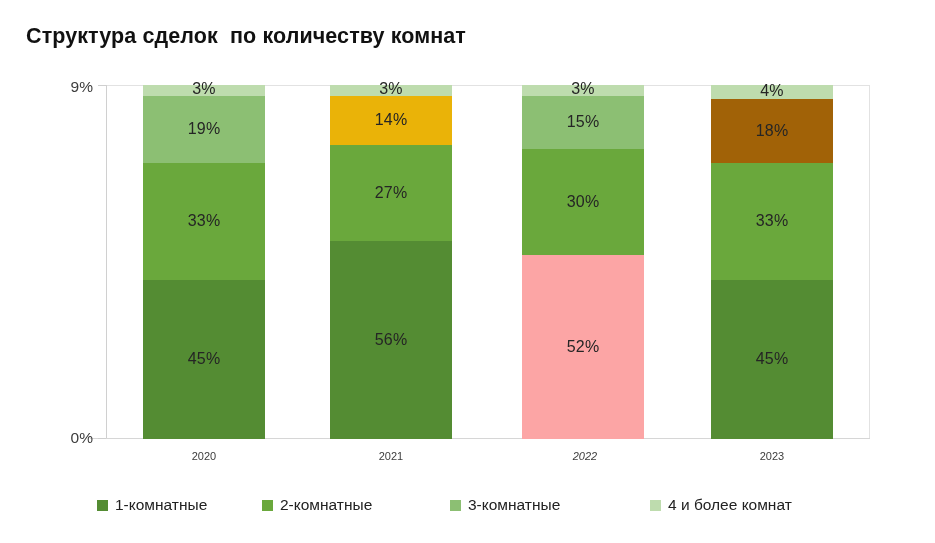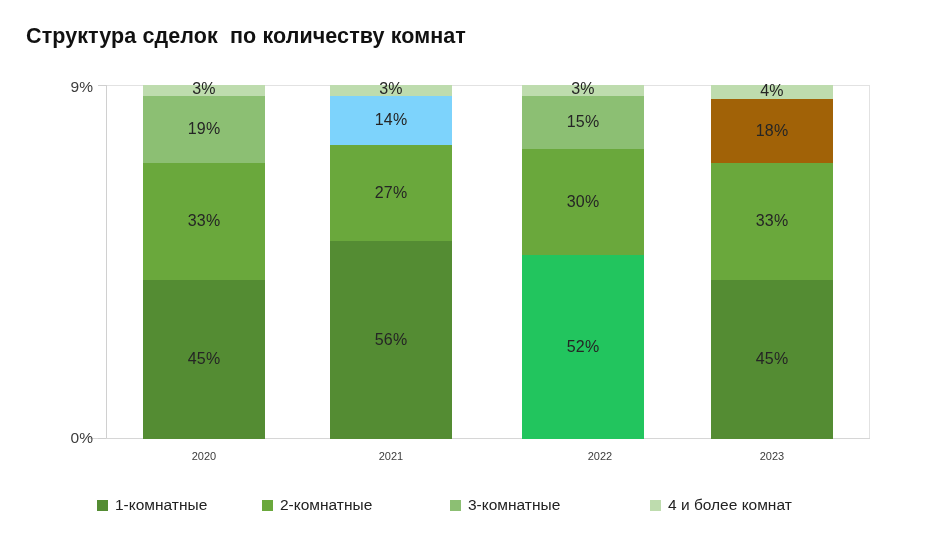--- a/index.html
+++ b/index.html
@@ -194,21 +194,21 @@
           <div class="seg" style="height: 45%; background: rgb(84, 140, 51);">
             <span class="seg-label">45%</span>
           </div>
         </div>
       </div>
       <div class="bar-group" style="left: 224px; width: 122px;">
         <div class="bar-stack">
           <div class="seg tiny" style="height: 3%; background: rgb(190, 220, 174);">
             <span class="seg-label">3%</span>
           </div>
-          <div class="seg" style="height: 14%; background: #7dd3fc;">
+          <div class="seg" style="height: 14%; background: #eab308;">
             <span class="seg-label">14%</span>
           </div>
           <div class="seg" style="height: 27%; background: rgb(106, 168, 60);">
             <span class="seg-label">27%</span>
           </div>
           <div class="seg" style="height: 56%; background: rgb(84, 140, 51);">
             <span class="seg-label">56%</span>
           </div>
         </div>
       </div>
@@ -216,21 +216,21 @@
         <div class="bar-stack">
           <div class="seg tiny" style="height: 3%; background: rgb(190, 220, 174);">
             <span class="seg-label">3%</span>
           </div>
           <div class="seg" style="height: 15%; background: rgb(140, 191, 115);">
             <span class="seg-label">15%</span>
           </div>
           <div class="seg" style="height: 30%; background: rgb(106, 168, 60);">
             <span class="seg-label">30%</span>
           </div>
-          <div class="seg" style="height: 52%; background: #22c55e;">
+          <div class="seg" style="height: 52%; background: #fca5a5;">
             <span class="seg-label">52%</span>
           </div>
         </div>
       </div>
       <div class="bar-group" style="left: 605px; width: 122px;">
         <div class="bar-stack">
           <div class="seg tiny" style="height: 4%; background: rgb(190, 220, 174);">
             <span class="seg-label">4%</span>
           </div>
           <div class="seg" style="height: 18%; background: #a16207;">
@@ -242,21 +242,21 @@
           <div class="seg" style="height: 45%; background: rgb(84, 140, 51);">
             <span class="seg-label">45%</span>
           </div>
         </div>
       </div>
     </div>
 
   <div id="xlabels">
       <div class="xlabel" style="left: 154px; width: 100px;">2020</div>
       <div class="xlabel" style="left: 341px; width: 100px;">2021</div>
-      <div class="xlabel" style="left: 550px; width: 100px;">2022</div>
+      <div class="xlabel" style="left: 535px; width: 100px; font-style: italic;">2022</div>
       <div class="xlabel" style="left: 722px; width: 100px;">2023</div>
     </div>
 
   <div class="legend" id="legend">
       <div class="legend-item" style="left: 86px; padding-left: 11px;">
         <span class="legend-swatch" style="background: rgb(84, 140, 51);"></span>
         <span class="legend-text">1-комнатные</span>
       </div>
       <div class="legend-item" style="left: 262px;">
         <span class="legend-swatch" style="background: rgb(106, 168, 60);"></span>

